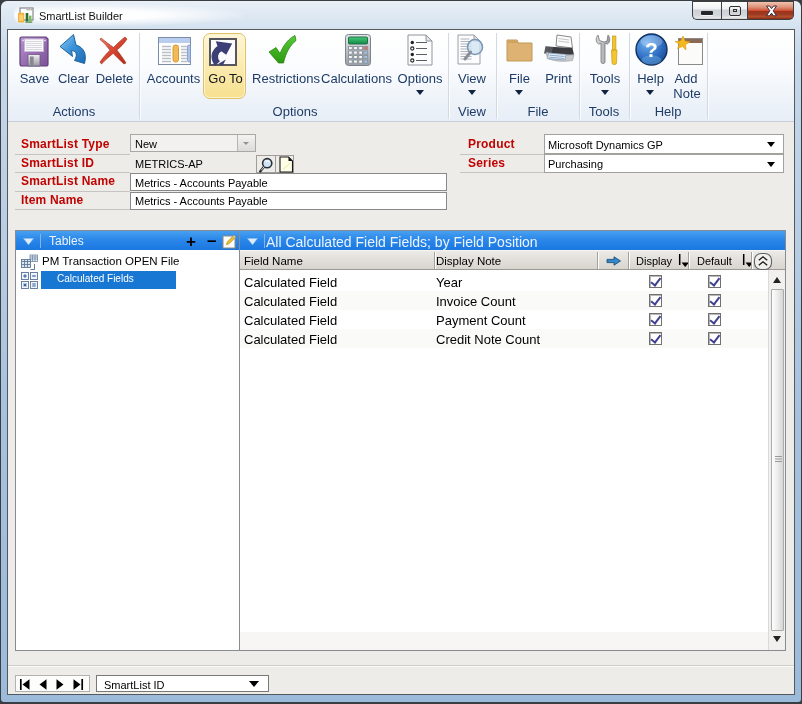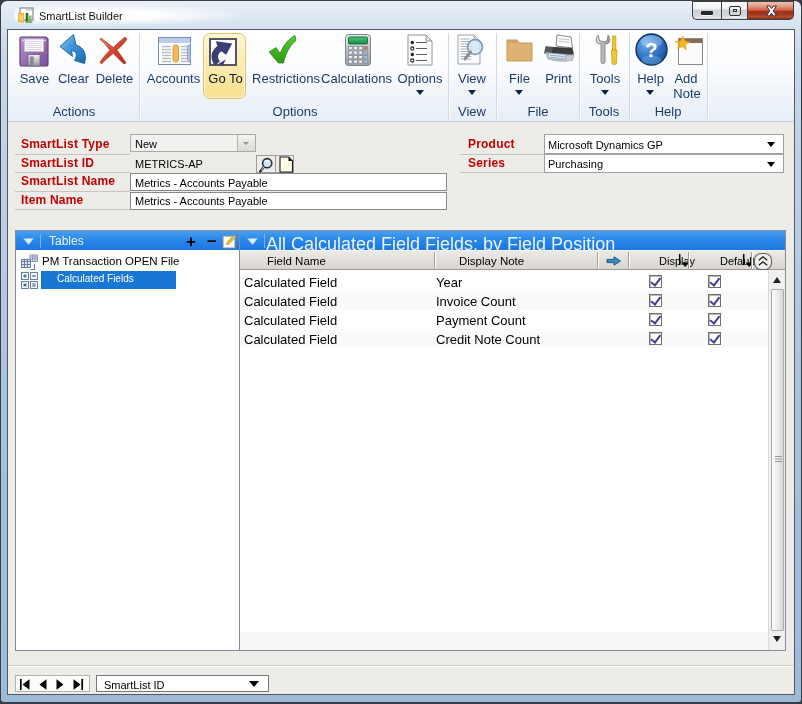--- a/index.html
+++ b/index.html
@@ -44,21 +44,21 @@
 
 .bluehead { position:absolute; left:0; top:0; right:0; height:19px;
   background:linear-gradient(180deg,#47a0f0 0%,#2b87e9 45%,#1a77e0 100%);text-align:right; }
 .bh-text { position:absolute; top:3px; font-size:12px; color:#eaf4fe; white-space:nowrap; }
 #lpanel { position:absolute; left:15px; top:230px; width:225px; height:421px; background:#fff; border:1px solid #888c92; }
 #rpanel { position:absolute; left:240px; top:230px; width:546px; height:421px; background:#fff; border:1px solid #888c92; border-left:none; }
 #colhead { position:absolute; left:0; top:19px; right:0; height:20px;
   background:linear-gradient(180deg,#eceae6 0%,#d8d5cf 100%);
   border-top:1px solid #f6f5f2; border-bottom:1px solid #9c9a95; }
 .chsep { position:absolute; top:1px; width:1px; height:17px; background:#a39f99; box-shadow:1px 0 0 #fff; }
-.chtext { position:absolute; top:3.5px; font-size:11.5px; color:#000; white-space:nowrap;margin-left:23px; }
+.chtext { position:absolute; top:3.5px; font-size:11.5px; color:#000; white-space:nowrap; }
 .rowtext { position:absolute; font-size:13px; color:#000; white-space:nowrap; }
 .cbx { position:absolute; width:13px; height:13px; background:#fff; border:1px solid #707070; box-shadow:inset 1px 1px 0 #b8b8b8; }
 .cbx::after { content:""; position:absolute; left:2.5px; top:0.5px; width:4px; height:7.5px; border:solid #3e3f90; border-width:0 2px 2px 0; transform:rotate(38deg); }
 
 #vsb { position:absolute; right:0; top:39px; width:17px; bottom:0; background:#f1f0ee; border-left:1px solid #dcdad6; }
 #vsb-thumb { position:absolute; left:2px; top:19px; width:13px; height:342px;
   background:linear-gradient(90deg,#fdfdfd 0%,#f0f0f0 40%,#d6d6d6 100%); border:1px solid #ababab; border-radius:1px; }
 
 #statusarea { position:absolute; left:8px; top:651px; width:786px; height:43px; background:#edece9; }
 #groove { position:absolute; left:0px; top:14px; width:786px; height:2px; border-top:1px solid #d0cecb; border-bottom:0; background:#fafaf9; }
@@ -391,21 +391,21 @@
   </svg>
   <div class="abs" style="left:25px;top:40px;width:135px;height:18px;background:#1777d3;"></div>
   <div class="abs" style="left:41px;top:42px;font-size:10px;color:#fff;">Calculated Fields</div>
  </div>
  <div id="rpanel">
   <div class="bluehead">
    <svg class="abs" style="left:6px;top:6px" width="13" height="9" viewBox="0 0 13 9">
           <path d="M1.5 1.5 L11.5 1.5 L6.5 7.8 Z" fill="#ddeefb" stroke="#8abcf0" stroke-width="0.5"></path>
         </svg>
    <div class="abs" style="left:24px;top:3px;width:1px;height:14px;background:#7fb4ec;"></div>
-   <div class="bh-text" style="left:26px;font-size:18px;">All Calculated Field Fields; by Field Position</div>
+   <div class="bh-text" style="left:26px;font-size:14px;">All Calculated Field Fields; by Field Position</div>
   </div>
   <div id="colhead">
    <div class="chtext" style="left:4px">Field Name</div>
    <div class="chsep" style="left:194px"></div>
    <div class="chtext" style="left:196px">Display Note</div>
    <div class="chsep" style="left:357px"></div>
    <svg class="abs" style="left:366px;top:5px" width="16" height="10" viewBox="0 0 16 10">
      <path d="M1 3.4 L8 3.4 L8 0.8 L14.5 5 L8 9.2 L8 6.6 L1 6.6 Z" fill="#3387cb" stroke="#1c507c" stroke-width="0.9"></path>
    </svg>
    <div class="chsep" style="left:388px"></div>

